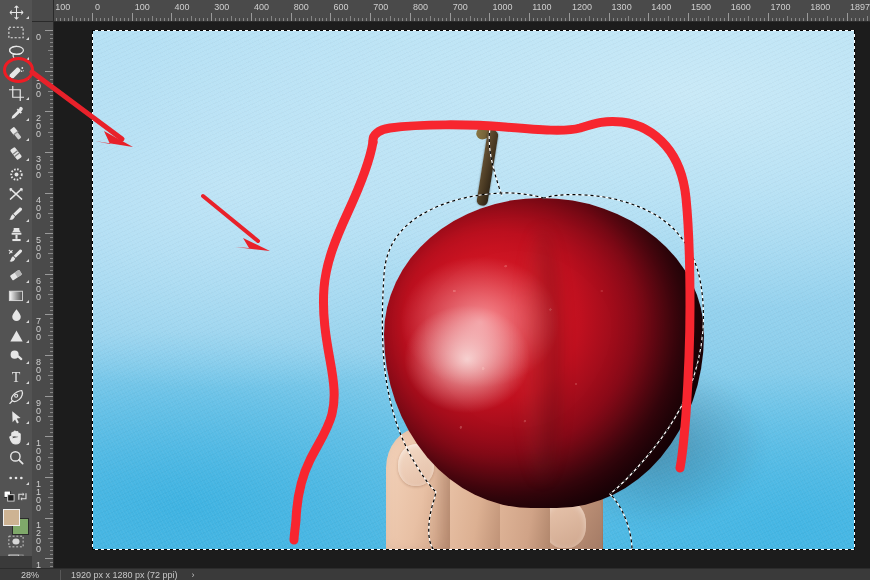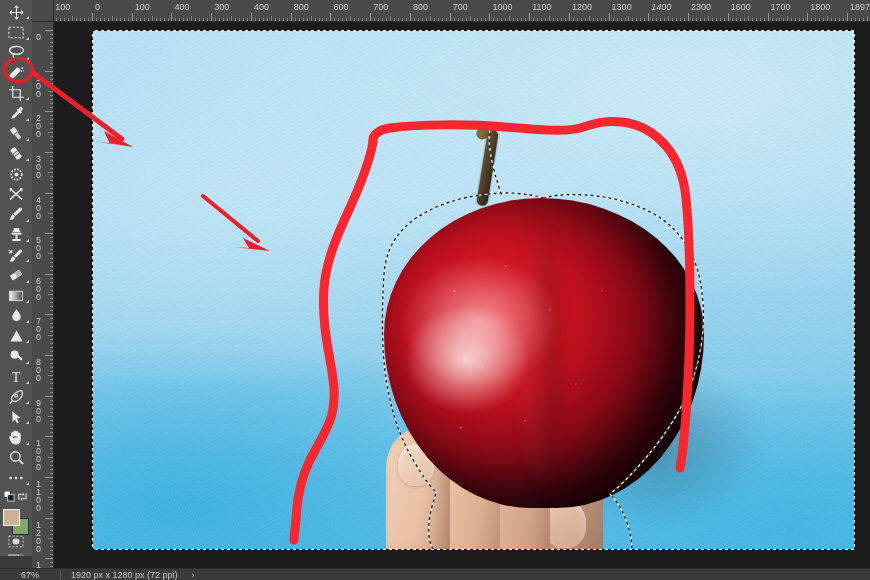--- a/index.html
+++ b/index.html
@@ -658,32 +658,32 @@
       <div class="rt-tick" style="left: 554.615px; height: 8px;"></div>
       <div class="rt-tick" style="left: 558.589px; height: 3px; background: rgb(134, 134, 134);"></div>
       <div class="rt-tick" style="left: 562.562px; height: 3px; background: rgb(134, 134, 134);"></div>
       <div class="rt-tick" style="left: 566.536px; height: 3px; background: rgb(134, 134, 134);"></div>
       <div class="rt-tick" style="left: 570.51px; height: 3px; background: rgb(134, 134, 134);"></div>
       <div class="rt-tick" style="left: 574.484px; height: 5px; background: rgb(134, 134, 134);"></div>
       <div class="rt-tick" style="left: 578.458px; height: 3px; background: rgb(134, 134, 134);"></div>
       <div class="rt-tick" style="left: 582.432px; height: 3px; background: rgb(134, 134, 134);"></div>
       <div class="rt-tick" style="left: 586.406px; height: 3px; background: rgb(134, 134, 134);"></div>
       <div class="rt-tick" style="left: 590.38px; height: 3px; background: rgb(134, 134, 134);"></div>
-      <div class="rt-lbl" style="left: 597.354px; font-style: italic;">1400</div>
+      <div class="rt-lbl" style="left: 597.354px;">1400</div>
       <div class="rt-tick" style="left: 594.354px; height: 8px;"></div>
       <div class="rt-tick" style="left: 598.328px; height: 3px; background: rgb(134, 134, 134);"></div>
       <div class="rt-tick" style="left: 602.302px; height: 3px; background: rgb(134, 134, 134);"></div>
       <div class="rt-tick" style="left: 606.276px; height: 3px; background: rgb(134, 134, 134);"></div>
       <div class="rt-tick" style="left: 610.25px; height: 3px; background: rgb(134, 134, 134);"></div>
       <div class="rt-tick" style="left: 614.224px; height: 5px; background: rgb(134, 134, 134);"></div>
       <div class="rt-tick" style="left: 618.198px; height: 3px; background: rgb(134, 134, 134);"></div>
       <div class="rt-tick" style="left: 622.172px; height: 3px; background: rgb(134, 134, 134);"></div>
       <div class="rt-tick" style="left: 626.146px; height: 3px; background: rgb(134, 134, 134);"></div>
       <div class="rt-tick" style="left: 630.12px; height: 3px; background: rgb(134, 134, 134);"></div>
-      <div class="rt-lbl" style="left: 637.094px;">2300</div>
+      <div class="rt-lbl" style="left: 637.094px;">1500</div>
       <div class="rt-tick" style="left: 634.094px; height: 8px;"></div>
       <div class="rt-tick" style="left: 638.068px; height: 3px; background: rgb(134, 134, 134);"></div>
       <div class="rt-tick" style="left: 642.042px; height: 3px; background: rgb(134, 134, 134);"></div>
       <div class="rt-tick" style="left: 646.016px; height: 3px; background: rgb(134, 134, 134);"></div>
       <div class="rt-tick" style="left: 649.99px; height: 3px; background: rgb(134, 134, 134);"></div>
       <div class="rt-tick" style="left: 653.964px; height: 5px; background: rgb(134, 134, 134);"></div>
       <div class="rt-tick" style="left: 657.938px; height: 3px; background: rgb(134, 134, 134);"></div>
       <div class="rt-tick" style="left: 661.911px; height: 3px; background: rgb(134, 134, 134);"></div>
       <div class="rt-tick" style="left: 665.885px; height: 3px; background: rgb(134, 134, 134);"></div>
       <div class="rt-tick" style="left: 669.859px; height: 3px; background: rgb(134, 134, 134);"></div>
@@ -947,19 +947,19 @@
         <line x1="203" y1="196" x2="258" y2="241" stroke="#e8212a" stroke-width="4" stroke-linecap="round"></line>
         <polygon points="270,251 243,238 249,248 235,247" fill="#e8212a"></polygon>
       </g>
     </svg>
 
   </div>
 
   <div id="tool-highlight"></div>
 
   <div id="statusbar">
-    <span id="sb-zoom">67%</span>
+    <span id="sb-zoom">28%</span>
     <span id="sb-sep"></span>
     <span id="sb-dims">1920 px x 1280 px (72 ppi)</span>
     <span id="sb-chevron">›</span>
   </div>
 
 </div>
 
 </body></html>

